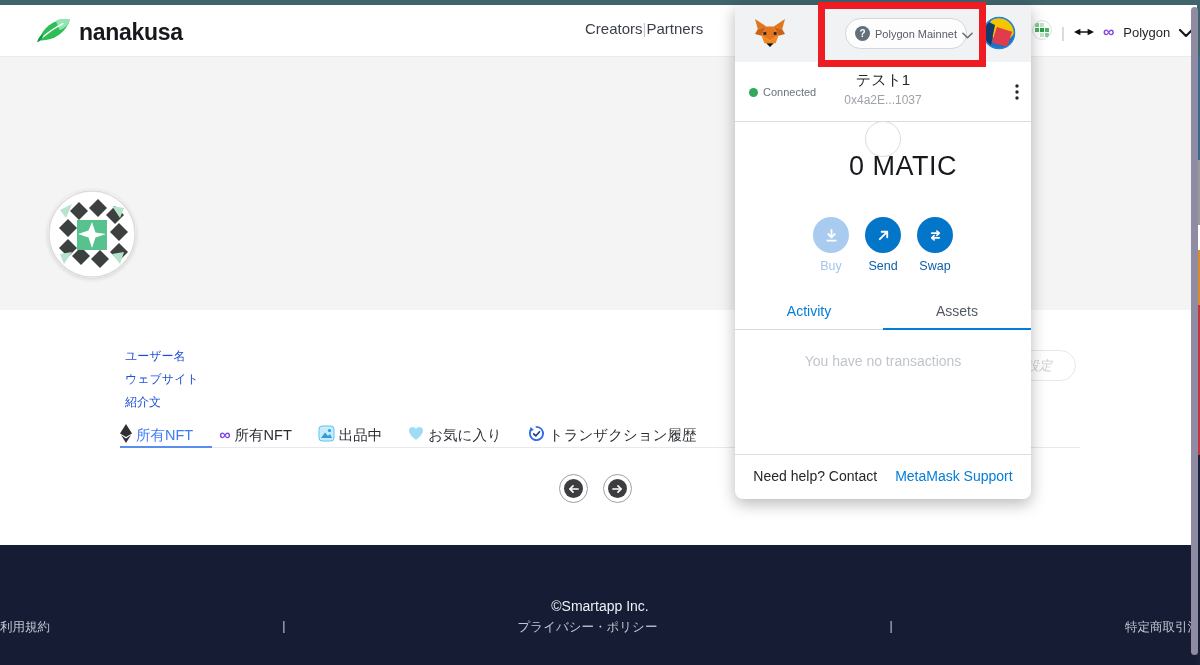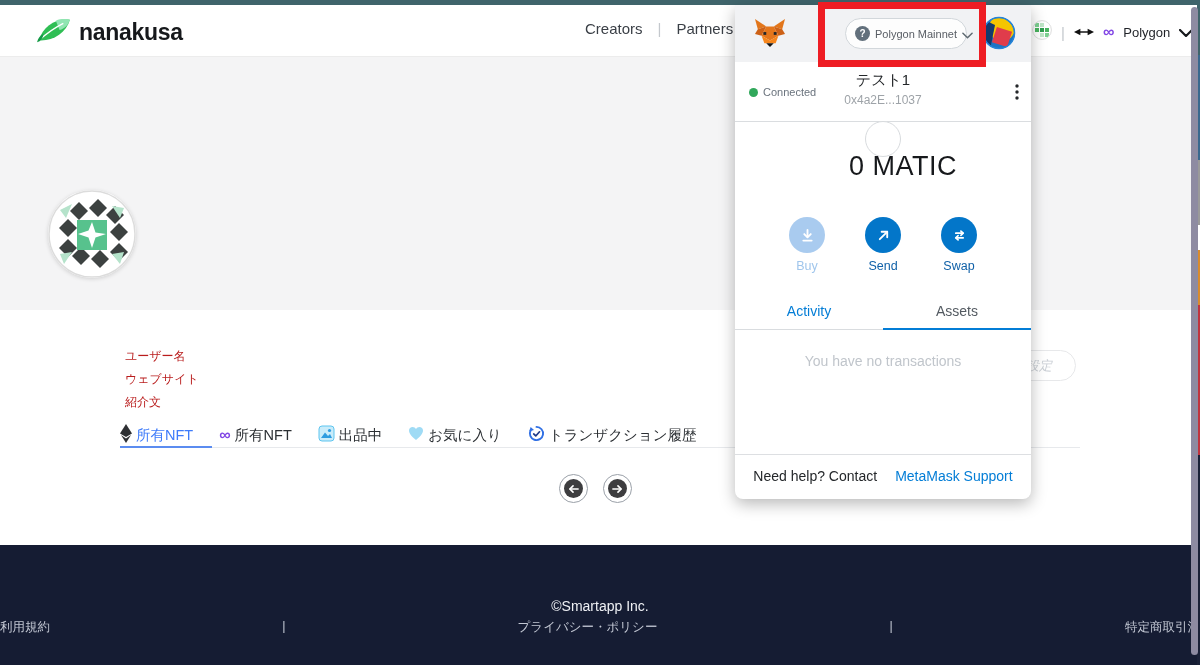--- a/index.html
+++ b/index.html
@@ -4,32 +4,32 @@
 <style>
   * { margin:0; padding:0; box-sizing:border-box; }
   body { background:#888; font-family:"Liberation Sans","DejaVu Sans",sans-serif; }
   .stage { position:relative; width:1200px; height:665px; background:#fff; overflow:hidden; }
 
   
   .top-strip { position:absolute; left:0; top:0; width:100%; height:5px; background:#3f646b; }
   .site-header { position:absolute; left:0; top:5px; width:100%; height:52px; background:#fff; border-bottom:1px solid #ececec; }
   .brand { position:absolute; left:34px; top:10px; display:flex; align-items:center; gap:7px; cursor:pointer; }
   .brand-text { font-size:23px; font-weight:800; color:#16181b; letter-spacing:-0.3px; }
-  .main-nav { position:absolute; left:585px; top:15px; display:flex; align-items:center; gap:15px; font-size:15px; color:#3a3f46; }
+  .main-nav { position:absolute; left:585px; top:15px; display:flex; align-items:center; font-size:15px; color:#3a3f46; }
   .nav-link { cursor:pointer; }
   .nav-sep { color:#c4c8cd; }
   .header-right { position:absolute; left:1032px; top:15px; display:flex; align-items:center; gap:9px; }
   .hdr-sep { color:#c4c8cd; font-size:15px; }
   .poly-inf { color:#8247e5; font-weight:700; font-size:16px; line-height:1; }
   .net-name { font-size:13px; color:#1f2227; font-weight:500; }
 
   
   .hero-band { position:absolute; left:0; top:57px; width:100%; height:253px; background:#f4f4f5; }
   .profile-avatar { position:absolute; left:48px; top:190px; width:88px; height:88px; border-radius:50%; background:#fff; box-shadow:0 1px 4px rgba(0,0,0,.15); }
-  .profile-label { position:absolute; left:125px; font-size:12px; color:#b91c1c; }
+  .profile-label { position:absolute; left:125px; font-size:12px; color:#1d4ed8; }
   .lbl-username { top:348px; } .lbl-website { top:371px;text-align:right; } .lbl-bio { top:394px; }
   .settings-button { position:absolute; left:1002px; top:350px; width:74px; height:31px; border:1px solid #e7e8ea; border-radius:16px; background:#fff; color:#c9ced4; font-size:13px; display:flex; align-items:center; justify-content:center; z-index:5; cursor:pointer;font-style:italic; }
 
   .profile-tabs { position:absolute; left:120px; top:424px; display:flex; align-items:center; gap:26px; z-index:2; }
   .ptab { display:flex; align-items:center; gap:4px; font-size:14.5px; font-weight:500; color:#2b2f33; cursor:pointer; white-space:nowrap; }
   .ptab.active { color:#3e7bfa; }
   .tabs-border { position:absolute; left:120px; top:447px; width:960px; height:1px; background:#e7e9ec; }
   .tabs-underline { position:absolute; left:120px; top:446px; width:92px; height:2px; background:#5b8cf0; z-index:3; }
 
   .pager-btn { position:absolute; top:474px; width:29px; height:29px; border-radius:50%; border:1px solid #9aa0a8; background:#fff; display:flex; align-items:center; justify-content:center; cursor:pointer; }
@@ -55,21 +55,21 @@
   .mm-account { position:absolute; left:0; top:57px; width:100%; height:60px; border-bottom:1px solid #dadde0; }
   .mm-connected { position:absolute; left:14px; top:24px; display:flex; align-items:center; gap:5px; font-size:11px; color:#6a737d; }
   .status-dot { width:9px; height:9px; border-radius:50%; background:#31a85b; }
   .mm-acc-name { position:absolute; left:0; top:9px; width:100%; text-align:center; font-size:15px; font-weight:500; color:#24272a; cursor:pointer; }
   .mm-acc-addr { position:absolute; left:0; top:31px; width:100%; text-align:center; font-size:12px; color:#9ea3a8; }
   .kebab { position:absolute; right:12px; top:22px; cursor:pointer; }
 
   .token-circle { position:absolute; left:50%; margin-left:-18px; top:116px; width:36px; height:36px; border:1px solid #d8dbde; border-radius:50%; background:#fff; }
   .mm-balance { position:absolute; left:0; top:146px; width:100%; text-align:center; font-size:27px; font-weight:500; color:#17191c; letter-spacing:.5px;padding-left:40px; }
 
-  .mm-actions { position:absolute; left:0; top:212px; width:100%; display:flex; justify-content:center; gap:32px; }
+  .mm-actions { position:absolute; left:0; top:212px; width:100%; display:flex; justify-content:center; gap:8px; }
   .action { display:flex; flex-direction:column; align-items:center; gap:6px; width:44px; cursor:pointer; }
   .action-circle { width:36px; height:36px; border-radius:50%; display:flex; align-items:center; justify-content:center; }
   .action.buy .action-circle { background:#a9cbef; }
   .action.send .action-circle, .action.swap .action-circle { background:#0376c9; }
   .action-label { font-size:12.5px; font-weight:500; }
   .action.buy .action-label { color:#a0c6ec; }
   .action.send .action-label, .action.swap .action-label { color:#1061a8; }
 
   .mm-tabs { position:absolute; left:0; top:288px; width:100%; height:37px; border-bottom:1px solid #d9dcdf; display:flex; }
   .mm-tab { flex:1; text-align:center; font-size:14px; color:#535a61; padding-top:10px; cursor:pointer; }

